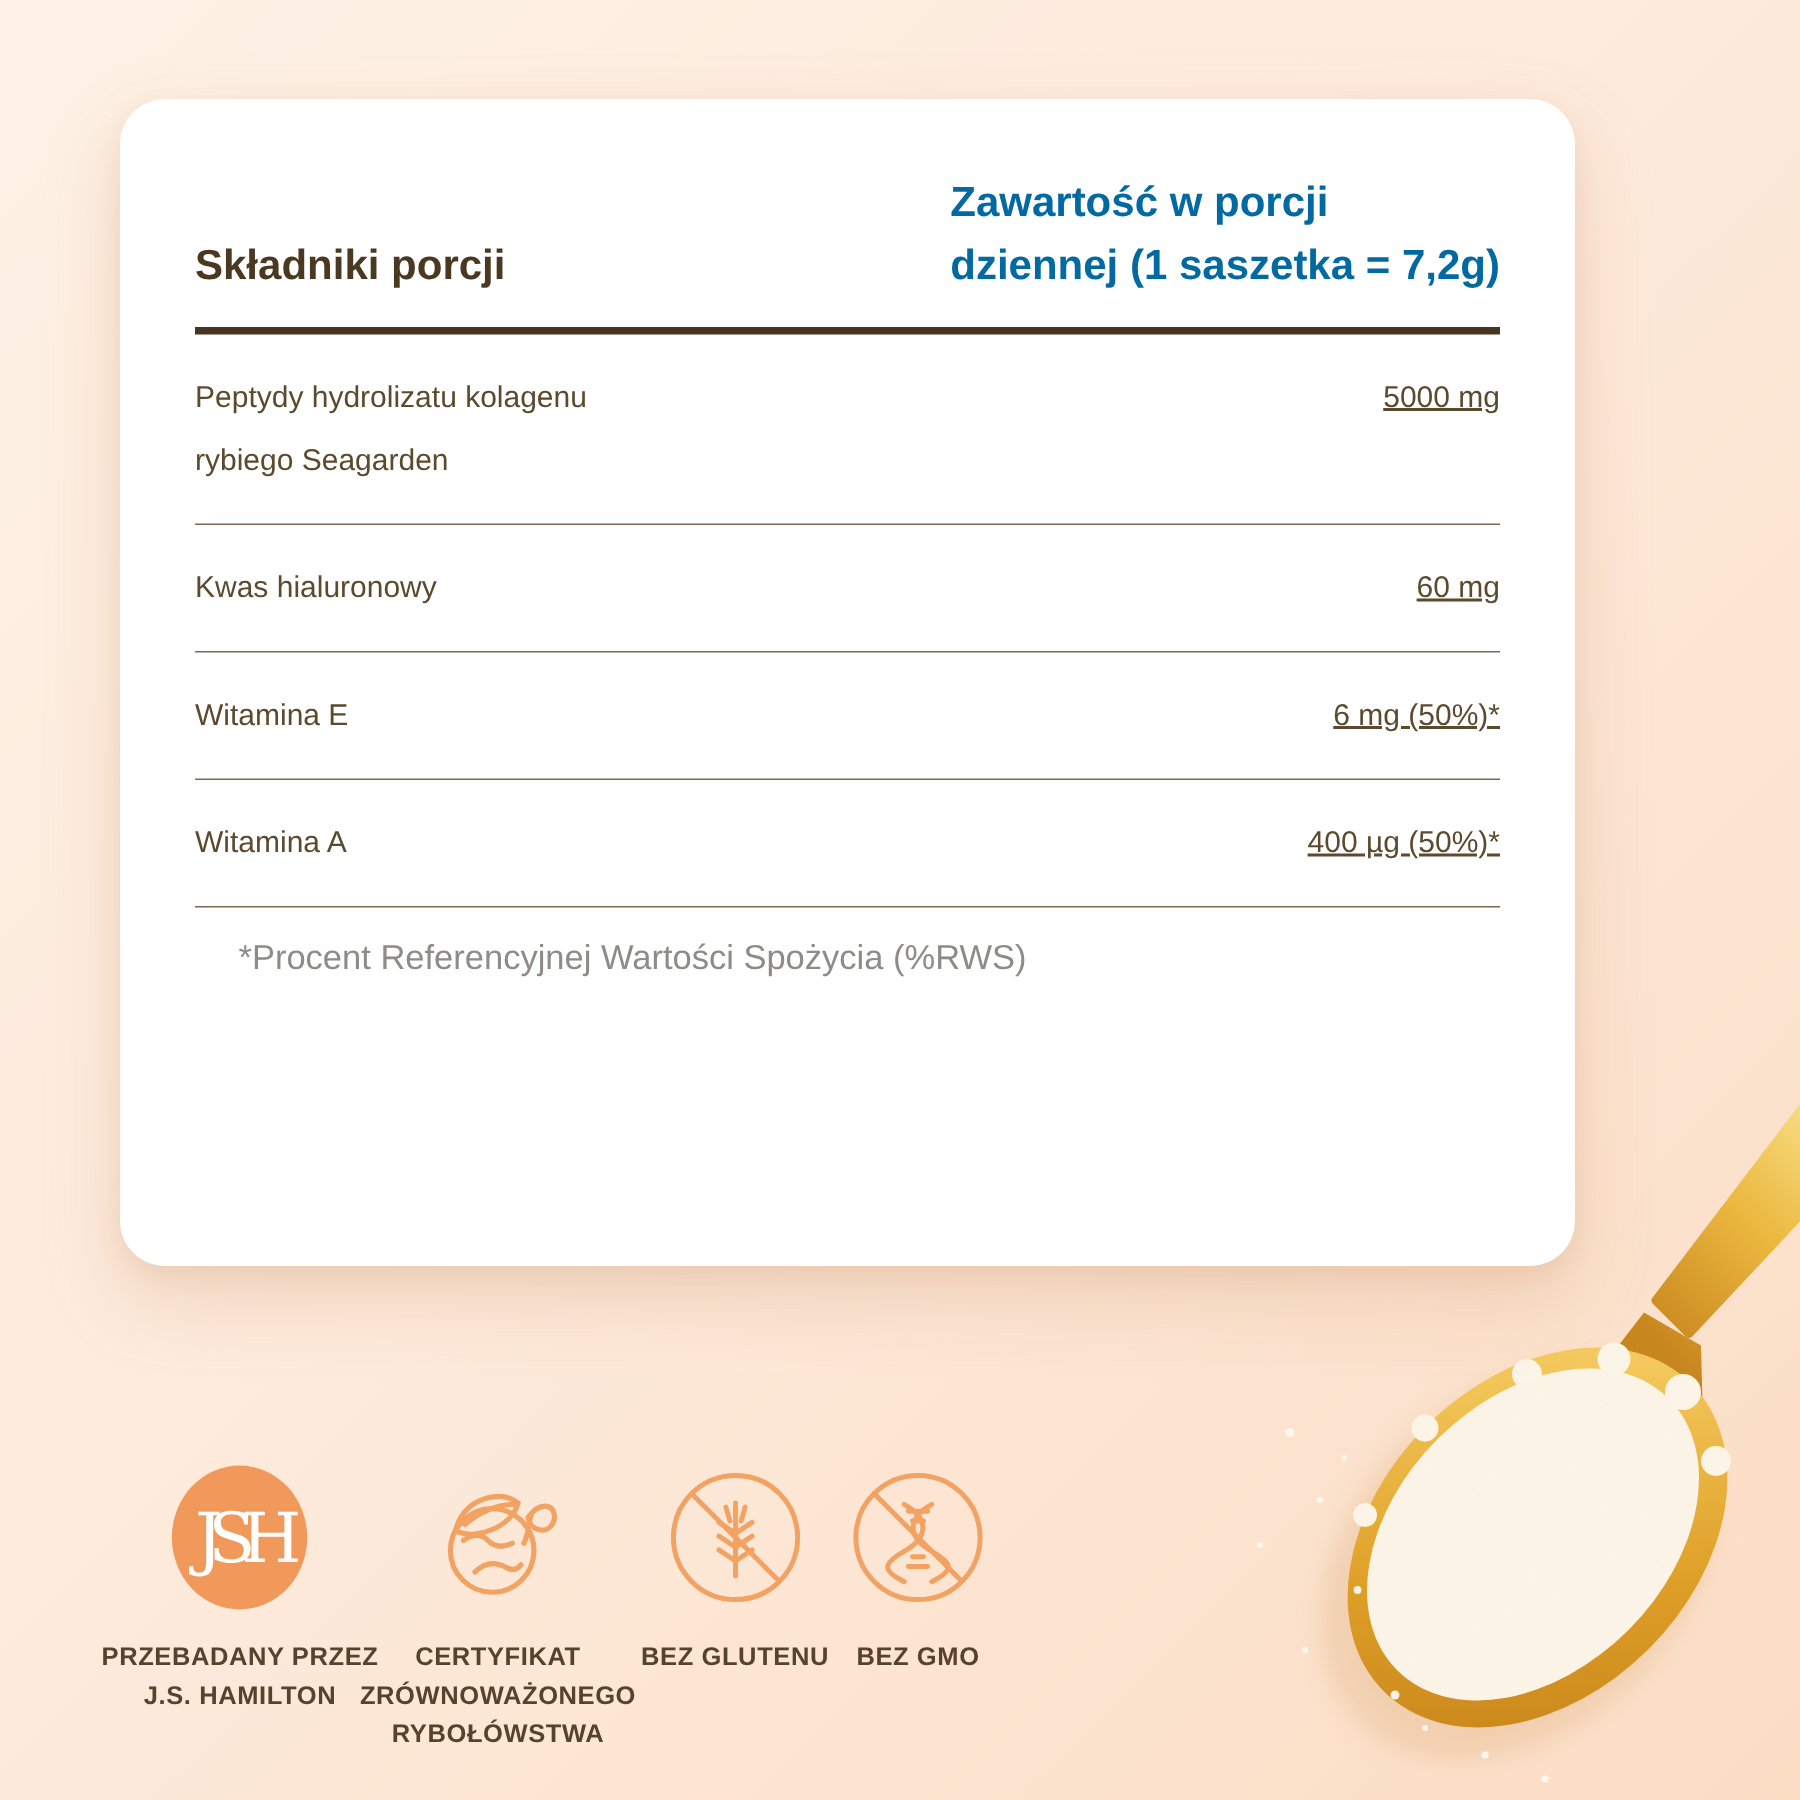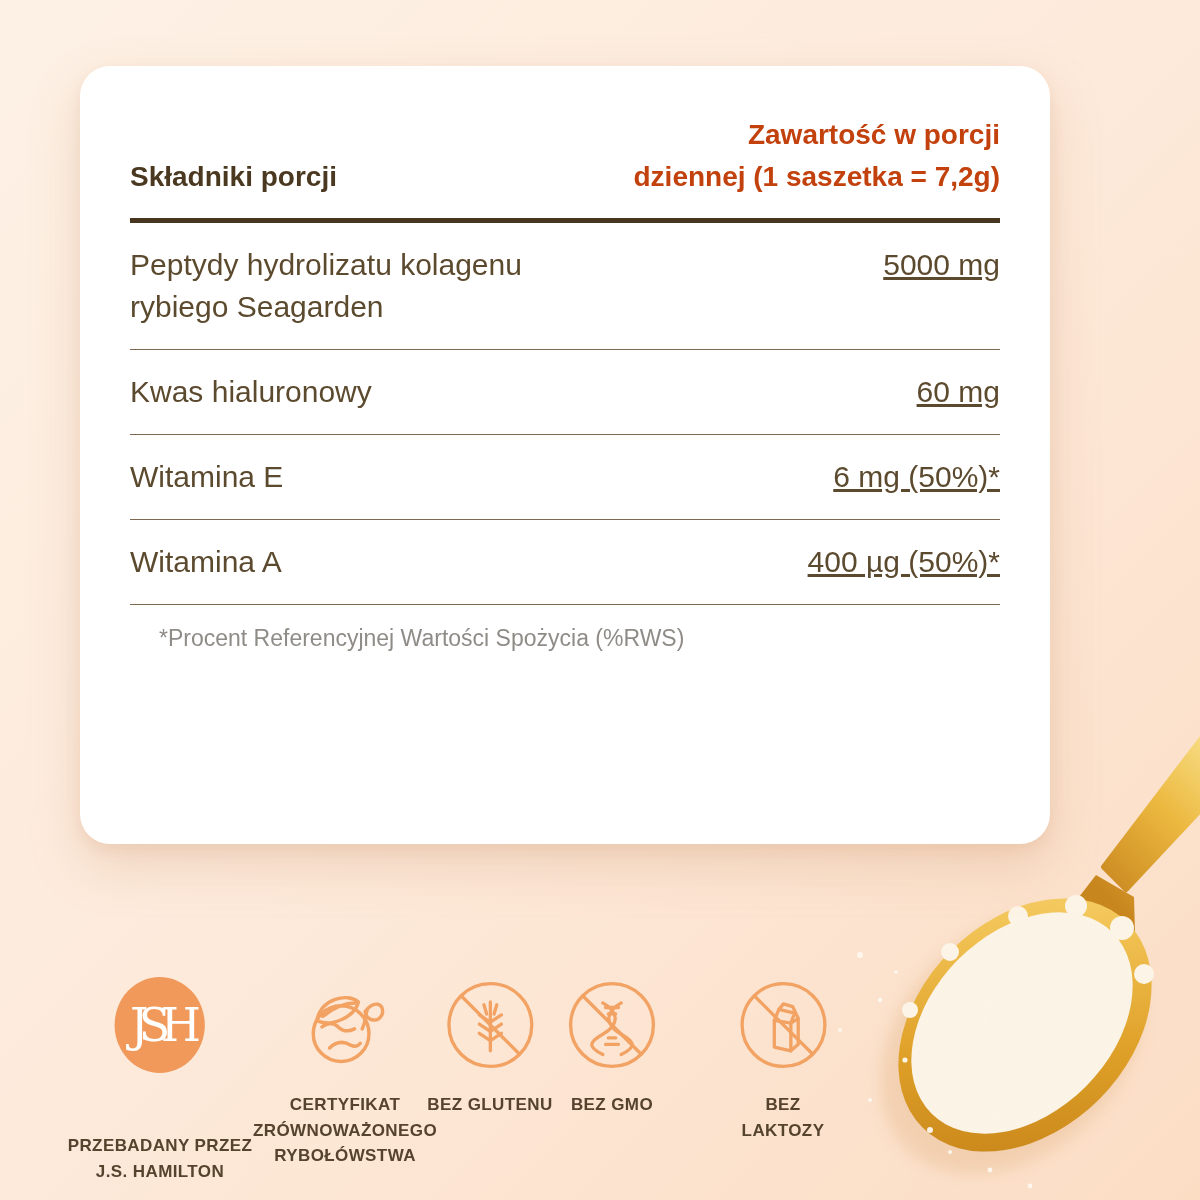--- a/index.html
+++ b/index.html
@@ -20,40 +20,40 @@
   }
   .thead{
     display:flex;justify-content:space-between;align-items:flex-end;
     padding-top:48px;padding-bottom:20px;
     border-bottom:5px solid #47351f;
   }
   .th-left{
     font-size:28px;font-weight:700;color:#4a3920;line-height:42px;
   }
   .th-right{
-    font-size:28px;font-weight:700;color:#c2410c;line-height:42px;
-    text-align:right;white-space:pre-line;
+    font-size:28px;font-weight:700;color:#0369a1;line-height:42px;
+    text-align:left;white-space:pre-line;
   }
   .row{
     display:flex;justify-content:space-between;align-items:flex-start;
     padding:21px 0;border-bottom:1.5px solid #7c6950;
-    font-size:30px;color:#5c4a2f;line-height:42px;
+    font-size:20px;color:#5c4a2f;line-height:42px;
   }
   .row .name{white-space:pre-line;}
   .row .val{white-space:pre-line;text-align:left;text-decoration:underline;}
   .footnote{
     margin-top:17px;font-size:23px;color:#8f8c87;line-height:32px;margin-left:29px;
   }
   
   .badges{position:absolute;left:0;top:976px;width:900px;height:200px;}
   .badge{
     position:absolute;top:0;transform:translateX(-50%);
     display:flex;flex-direction:column;align-items:center;
   }
-  .badge-1{left:160px;gap:41px;} .badge-2{left:345px;align-items:center;} .badge-3{left:490px;}
+  .badge-1{left:160px;} .badge-2{left:332px;align-items:center;} .badge-3{left:490px;}
   .badge-4{left:612px;} .badge-5{left:783px;}
   .icon-wrap{height:98px;display:flex;align-items:center;justify-content:center;}
   .blabel{
     margin-top:18px;font-size:17px;font-weight:700;color:#55432e;
     letter-spacing:.4px;line-height:1.5;text-align:center;white-space:pre-line;
   }
   
   .spoon{position:absolute;right:0;bottom:0;}
 </style>
 </head>
@@ -196,28 +196,15 @@
           <circle cx="50" cy="50" r="45"></circle>
           <line x1="19" y1="19" x2="81" y2="81"></line>
           <path d="M40,26 C58,36 58,50 40,60 C24,69 24,74 40,82"></path>
           <path d="M60,26 C42,36 42,50 60,60 C76,69 76,74 60,82"></path>
           <path d="M43,31 L57,31 M46,38 L54,38 M46,64 L54,64 M43,71 L57,71"></path>
         </svg>
       </div>
       <div class="blabel">BEZ GMO</div>
     </div>
 
-    <div class="badge badge-5">
-      <div class="icon-wrap">
-        <svg width="92" height="92" viewBox="0 0 100 100" fill="none" stroke="#f2a263" stroke-width="3.6" stroke-linecap="round" stroke-linejoin="round">
-          <circle cx="50" cy="50" r="45"></circle>
-          <line x1="19" y1="19" x2="81" y2="81"></line>
-          <path d="M40,45 L40,74 L58,78 L58,48 Z"></path>
-          <path d="M58,48 L66,43 L66,71 L58,78"></path>
-          <path d="M40,45 L45,33 L62,37 L58,48"></path>
-          <path d="M45,33 L50,27 L60,30 L66,43"></path>
-        </svg>
-      </div>
-      <div class="blabel">BEZ LAKTOZY</div>
-    </div>
 
   </div>
 </div>
 
 </body></html>

